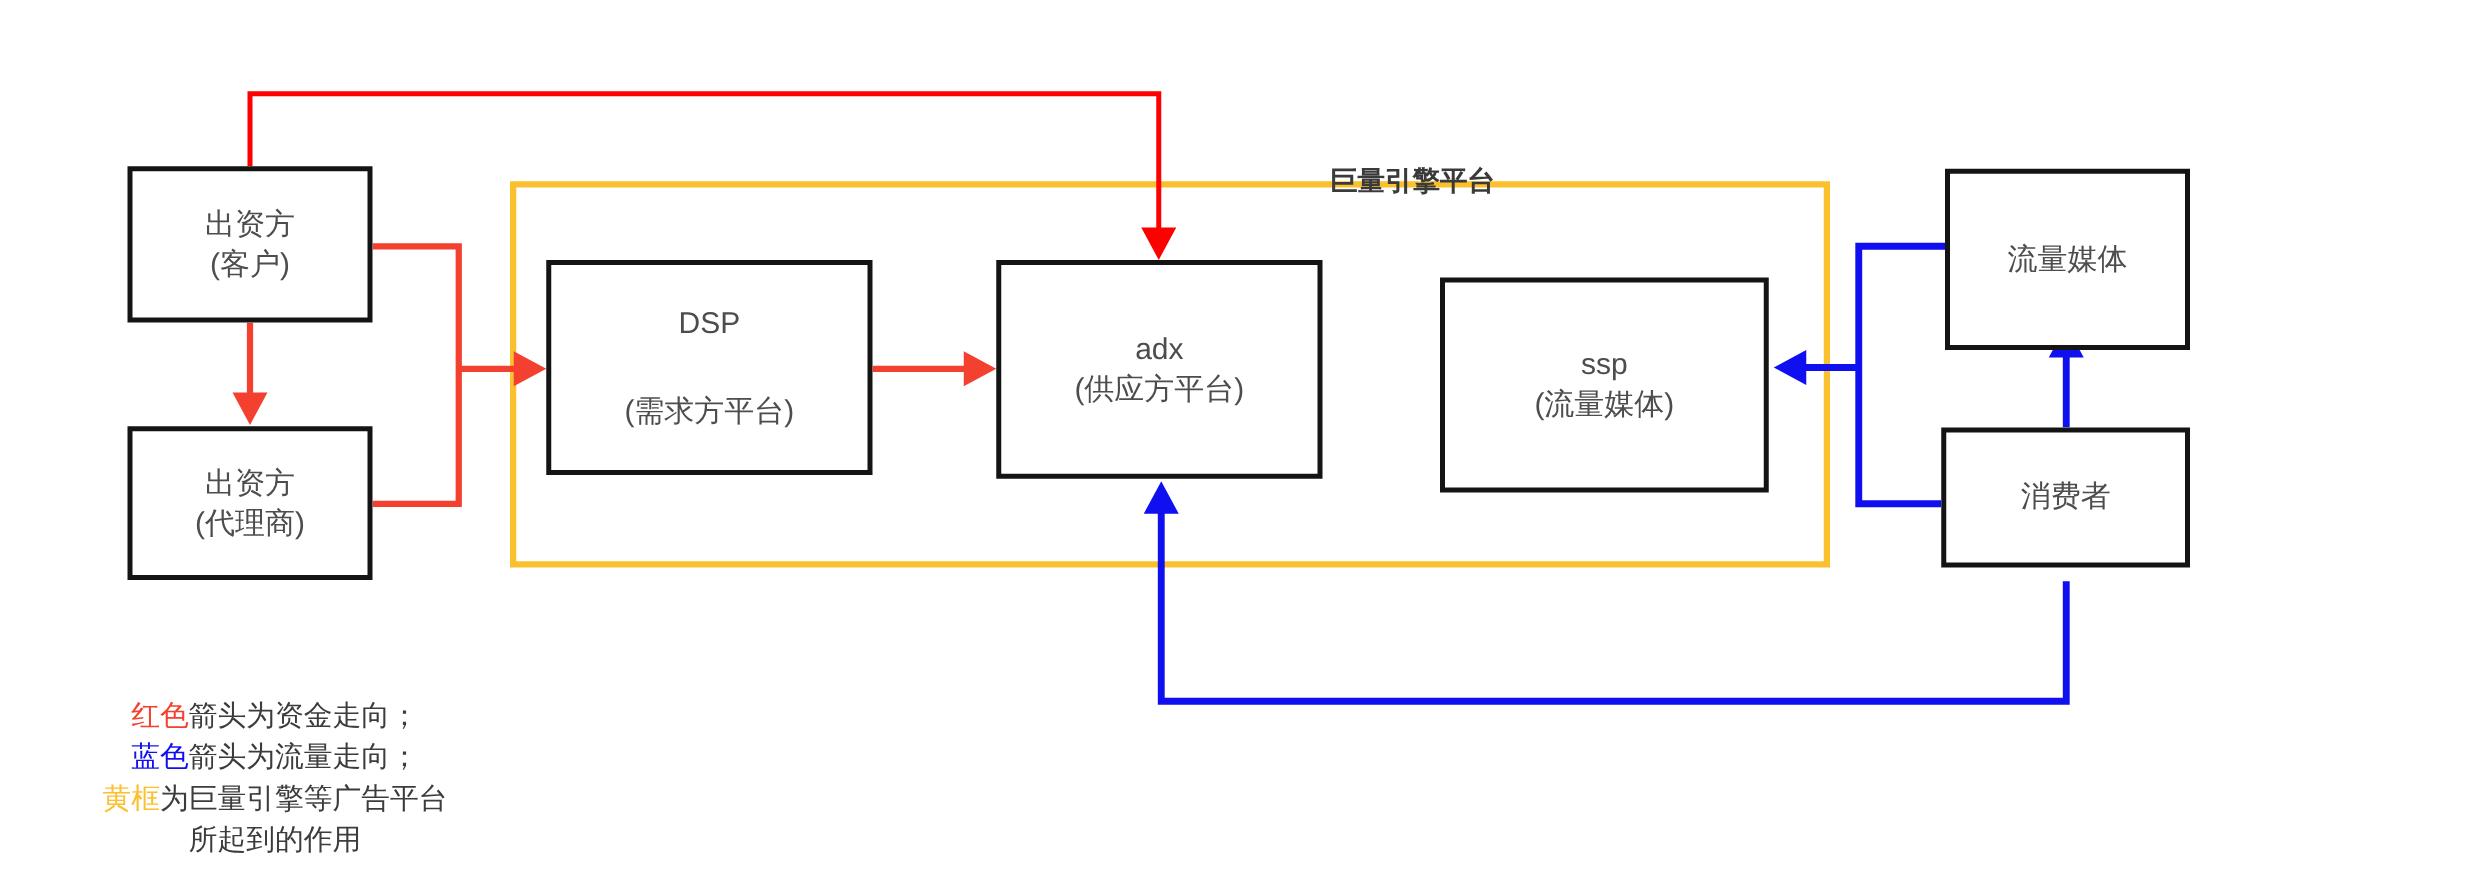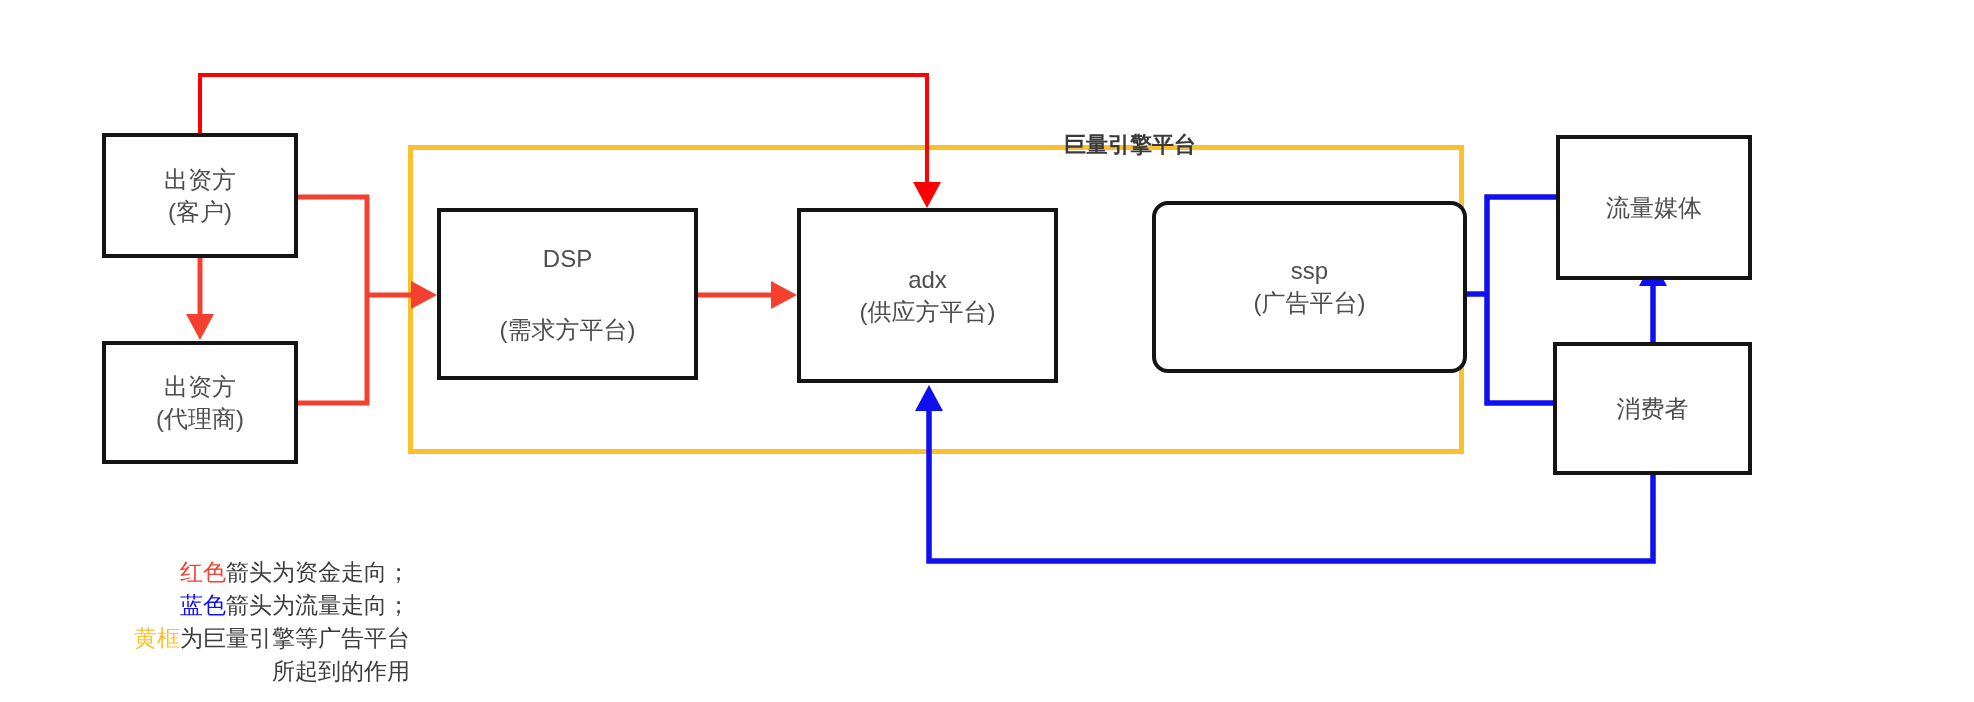--- a/index.html
+++ b/index.html
@@ -36,36 +36,36 @@
     display:flex;flex-direction:column;
     align-items:center;justify-content:center;
     color:var(--node-text);
     font-size:24px;line-height:32px;
     text-align:center;
   }
   #node-funder-client{left:102px;top:133px;width:196px;height:125px;}
   #node-funder-agent {left:102px;top:341px;width:196px;height:123px;}
   #node-dsp          {left:437px;top:208px;width:261px;height:172px;gap:39px;}
   #node-adx          {left:797px;top:208px;width:261px;height:175px;}
-  #node-ssp          {left:1152px;top:201px;width:315px;height:172px;border-radius:16px;}
+  #node-ssp          {left:1152px;top:222px;width:263px;height:172px;}
   #node-media        {left:1556px;top:135px;width:196px;height:145px;}
-  #node-consumer     {left:1553px;top:342px;width:199px;height:133px;}
+  #node-consumer     {left:1553px;top:342px;width:199px;height:112px;}
   
   .frame-label{
     position:absolute;
     left:1040px;top:130px;width:180px;
     text-align:center;
     font-size:22px;font-weight:bold;
     color:var(--label-text);
   }
   
   .legend{
     position:absolute;
     left:30px;top:556px;width:380px;
-    text-align:right;
+    text-align:center;
     font-size:23px;line-height:33px;
     color:var(--legend-text);
   }
   .lg-red{color:var(--red);}
   .lg-blue{color:var(--blue);margin-top:46px;}
   .lg-yellow{color:var(--yellow);}
 </style>
 </head>
 <body>
 
@@ -128,21 +128,21 @@
     <span>(需求方平台)</span>
   </div>
 
   <div class="node" id="node-adx">
     <span>adx</span>
     <span>(供应方平台)</span>
   </div>
 
   <div class="node" id="node-ssp">
     <span>ssp</span>
-    <span>(广告平台)</span>
+    <span>(流量媒体)</span>
   </div>
 
   <div class="node" id="node-media">
     <span>流量媒体</span>
   </div>
 
   <div class="node" id="node-consumer">
     <span>消费者</span>
   </div>
 

